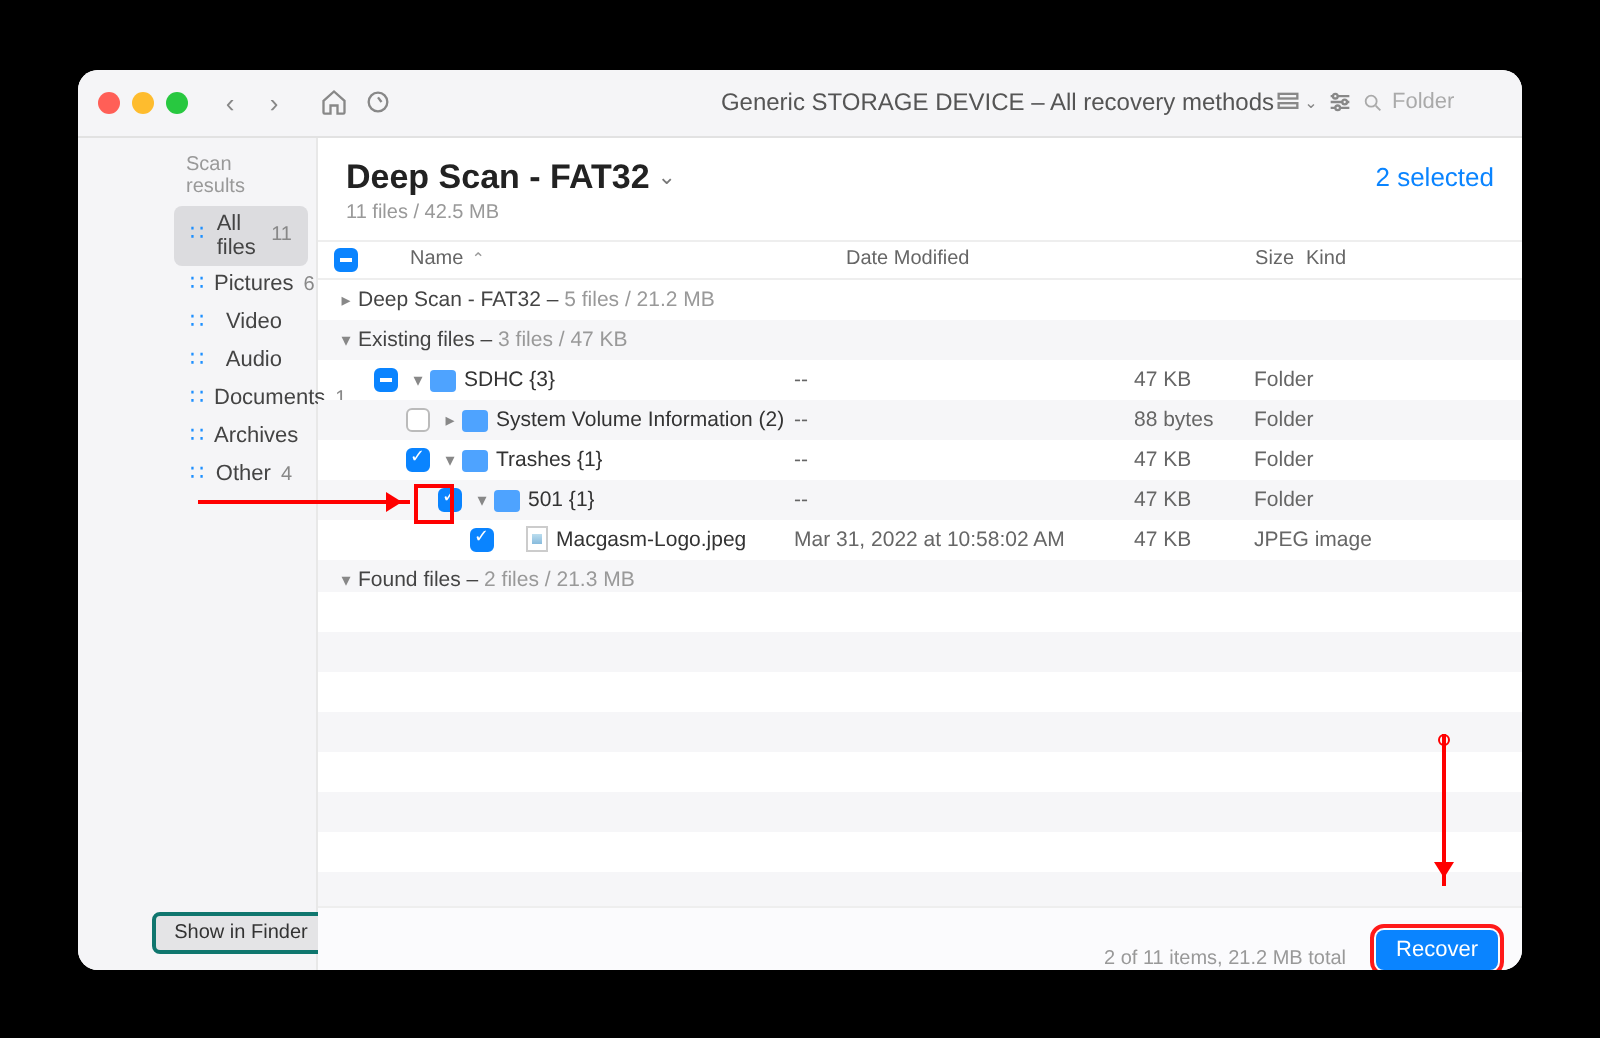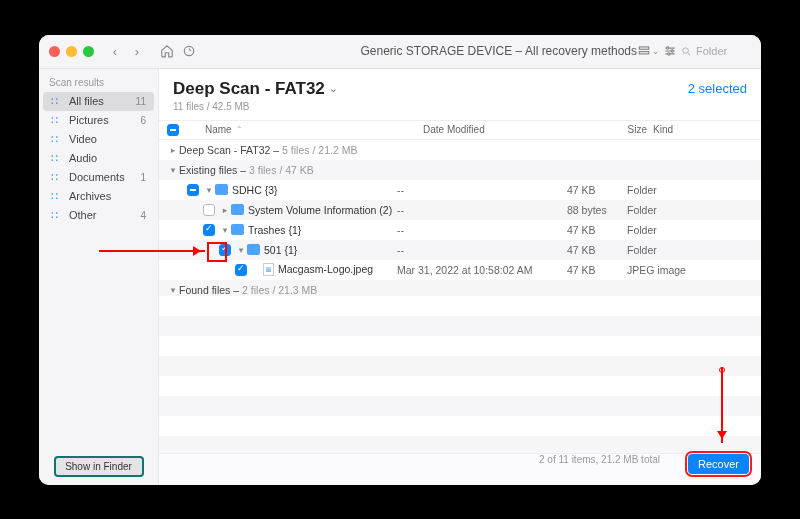--- a/index.html
+++ b/index.html
@@ -10,21 +10,21 @@
   .traffic { display:flex; gap:6px; margin-right:10px;}
   .dot{width:11px;height:11px;border-radius:50%;}
   .red{background:#ff5f57;}
   .yellow{background:#febc2e;}
   .green{background:#28c840;}
   .tb-btn{width:22px;height:22px;display:flex;align-items:center;justify-content:center;color:#888;border-radius:4px;font-size:13px;}
   .tb-title{flex:1;text-align:right;font-size:12px;color:#555;font-weight:500;}
   .search{display:flex;align-items:center;gap:4px;color:#aaa;font-size:11px;width:70px;}
   
   .content{flex:1;display:flex;min-height:0;}
-  .sidebar{width:120px;background:#f5f5f7;border-right:1px solid #e8e8e8;display:flex;flex-direction:column;font-size:11px;padding-top:6px;}
+  .sidebar{width:120px;background:#f5f5f7;border-right:1px solid #e8e8e8;display:flex;flex-direction:column;font-size:11px;padding-top:6px;padding-left:44px;}
   .side-head{color:#999;font-size:10px;padding:2px 10px 4px;}
   .side-item{display:flex;align-items:center;padding:3px 8px;gap:5px;color:#444;border-radius:4px;margin:0 4px;}
   .side-item.sel{background:#dcdcdf;}
   .side-item .cnt{margin-left:auto;color:#888;font-size:10px;}
   .side-icon{width:13px;height:13px;display:inline-block;color:#1e90ff;font-size:11px;line-height:13px;}
   .finder-btn{margin-top:auto;margin-bottom:8px;align-self:center;background:#e4e4e6;border:2px solid #0f766e;border-radius:4px;font-size:10px;padding:3px 8px;color:#333;width:90px;text-align:center;}
   
   .main{flex:1;display:flex;flex-direction:column;min-width:0;}
   .header-row{display:flex;align-items:center;padding:10px 14px 2px;}
   .header-title{font-size:17px;font-weight:700;color:#222;}
@@ -42,32 +42,32 @@
   
   .rows{flex:1;overflow:hidden;font-size:10.5px;color:#333;}
   .row{display:flex;align-items:center;height:20px;padding-left:4px;}
   .row.alt{background:#f6f6f8}
   .tri{width:12px;color:#888;font-size:9px;display:inline-block;text-align:center;cursor:pointer}
   .cb{width:12px;height:12px;border:1px solid #bbb;border-radius:3px;background:#fff;display:inline-block}
   .cb.on{background:#0a84ff;border-color:#0a84ff;position:relative}
   .cb.on::after{content:"✓";color:#fff;font-size:9px;position:absolute;left:1px;top:-2px}
   .cb.dash{background:#0a84ff;border-color:#0a84ff;position:relative}
   .cb.dash::after{content:"";position:absolute;left:2px;right:2px;top:4px;height:2px;background:#fff}
-  .namecell{flex:1;display:flex;align-items:flex-start;gap:4px;min-width:0}
+  .namecell{flex:1;display:flex;align-items:flex-end;gap:4px;min-width:0}
   .namecell .txt{white-space:nowrap;overflow:hidden;text-overflow:ellipsis}
   .fold{width:13px;height:11px;background:#4ea3ff;border-radius:2px;display:inline-block}
   .fimg{width:11px;height:13px;background:#fff;border:1px solid #ccc;display:inline-block;position:relative}
   .fimg::after{content:"";position:absolute;left:2px;right:2px;top:3px;bottom:3px;background:linear-gradient(#bde,#8bd)}
   .datec{width:170px;color:#666}
   .sizec{width:60px;text-align:left;padding-right:16px;color:#666}
   .kindc{width:134px;color:#666}
   .section{color:#444;font-weight:500}
   .muted{color:#999}
   
-  .footer{height:32px;border-top:1px solid #eee;display:flex;align-items:flex-start;justify-content:flex-end;padding:0 12px;gap:28px;font-size:10px;color:#999;background:#fbfbfd;}
+  .footer{height:32px;border-top:1px solid #eee;display:flex;align-items:flex-end;justify-content:flex-end;padding:0 12px;gap:15px;font-size:10px;color:#999;background:#fbfbfd;}
   .recover{background:#0a84ff;color:#fff;border:none;border-radius:4px;padding:4px 10px;font-size:11px;font-weight:500;outline:2px solid rgba(255,0,0,.9);outline-offset:1px;}
   
   .arrow-h{position:absolute;left:60px;top:215px;width:106px;height:2px;background:red;z-index:50}
   .arrow-h::after{content:"";position:absolute;right:-1px;top:-4px;border:5px solid transparent;border-left:8px solid red}
   .redbox{position:absolute;outline:2px solid red;outline-offset:-1px;pointer-events:none;z-index:50}
   .arrow-v{position:absolute;right:38px;top:332px;width:2px;height:76px;background:red;z-index:50}
   .arrow-v::after{content:"";position:absolute;left:-4px;bottom:-1px;border:5px solid transparent;border-top:8px solid red}
   .arrow-v::before{content:"";position:absolute;left:-2px;top:0;width:6px;height:6px;border:1px solid red;border-radius:50%;box-sizing:border-box}
   .sort{font-size:8px;color:#999}
 </style>

